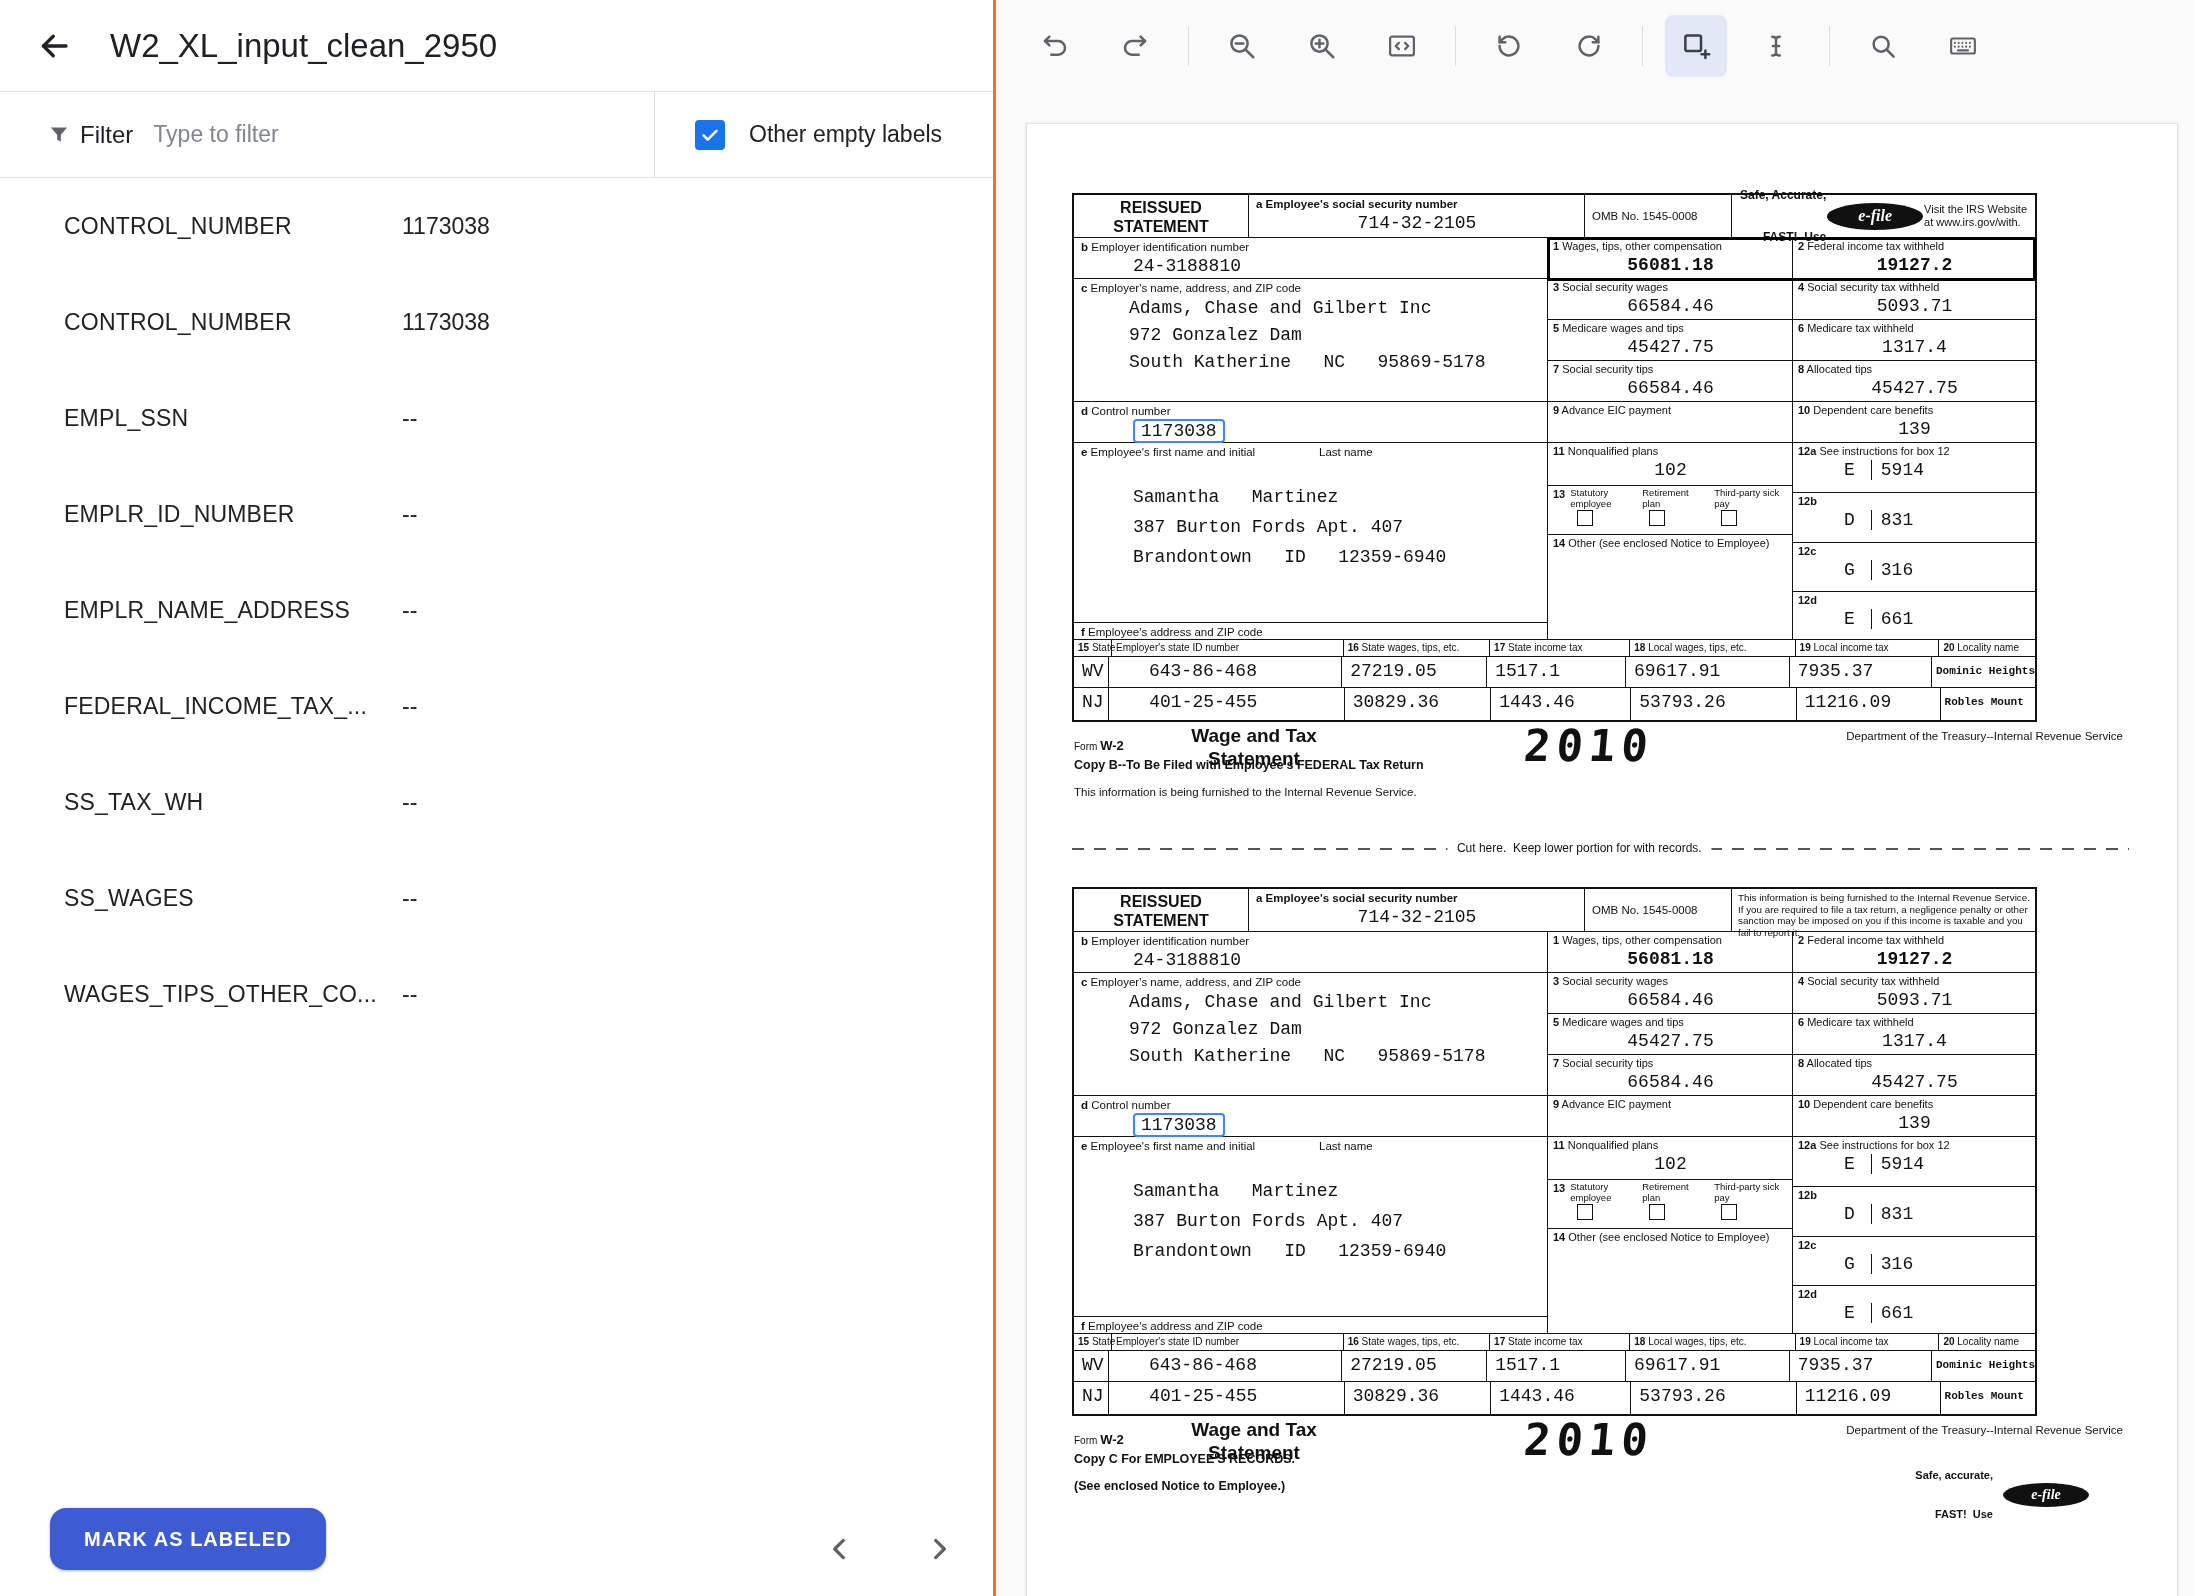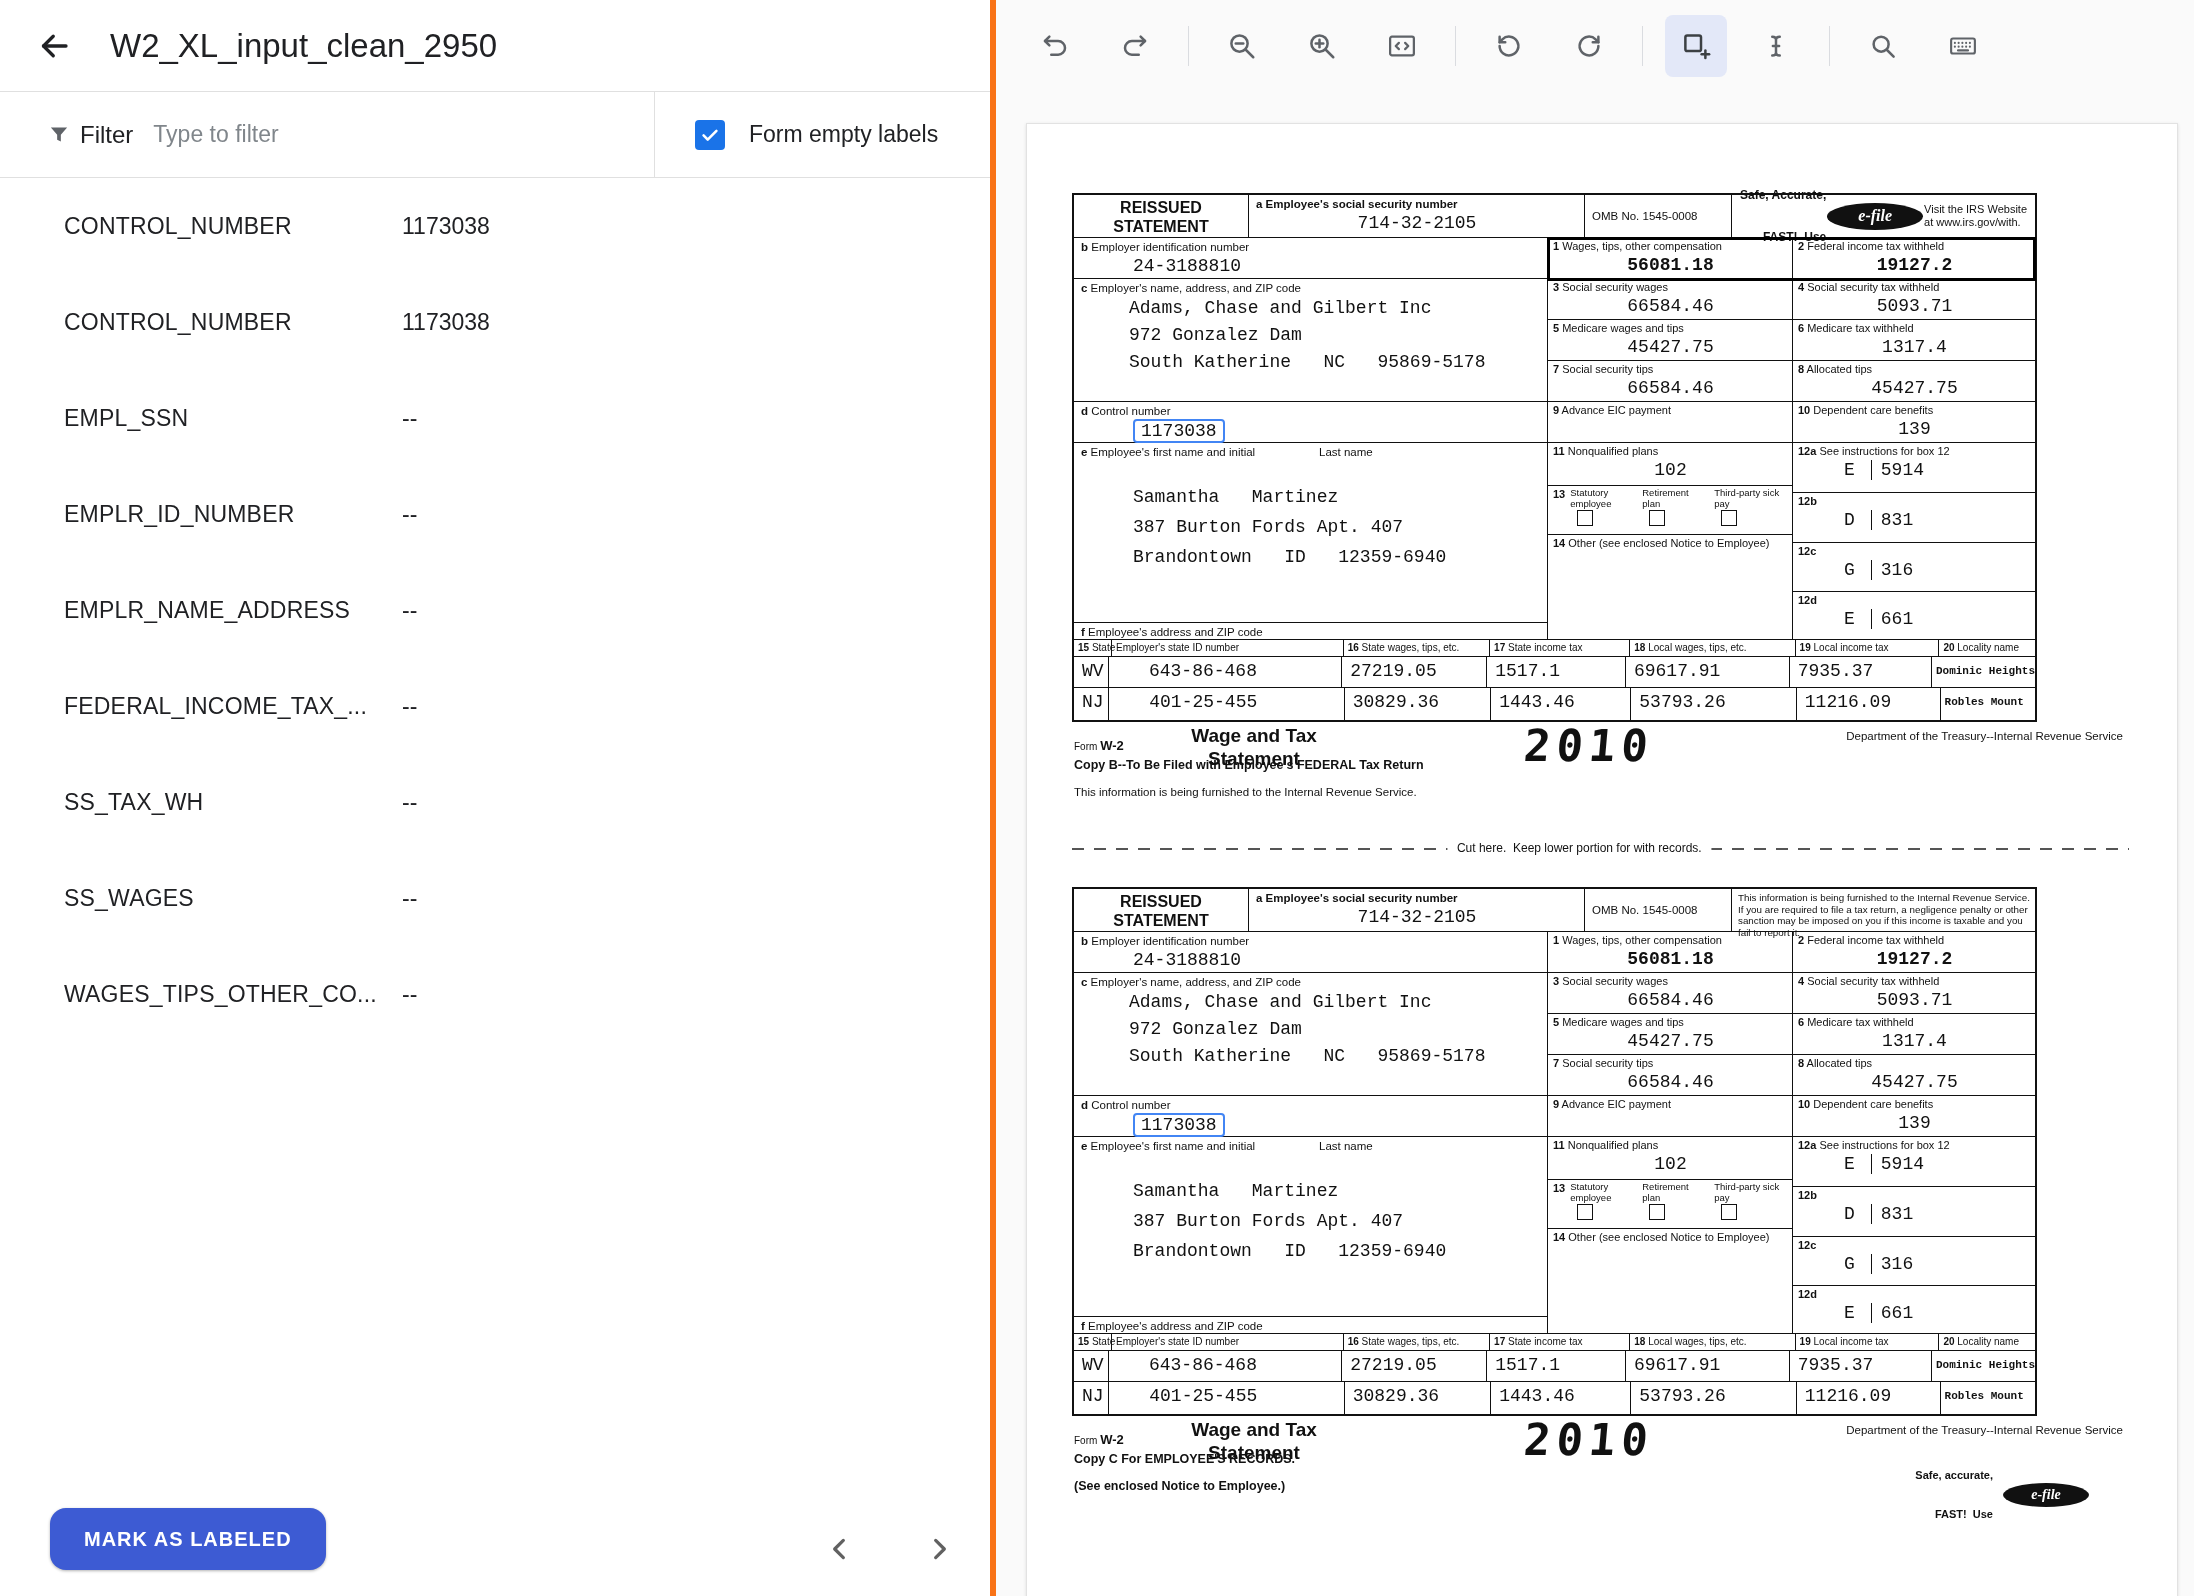--- a/index.html
+++ b/index.html
@@ -1,21 +1,21 @@
 <!DOCTYPE html>
 <html><head>
 <meta charset="utf-8">
 <style>
   *{margin:0;padding:0;box-sizing:border-box}
   html,body{width:2194px;height:1596px;overflow:hidden;background:#fff;
     font-family:"Liberation Sans","DejaVu Sans",sans-serif;color:#202124}
   .app{position:relative;width:2194px;height:1596px;display:flex}
 
   
-  .left-panel{width:996px;height:100%;background:#fff;border-right:6px solid #f97316;position:relative;flex:none}
+  .left-panel{width:996px;height:100%;background:#fff;border-right:3px solid #f97316;position:relative;flex:none}
   .lp-header{height:92px;display:flex;align-items:center;border-bottom:1px solid #e0e0e0;padding-left:30px}
   .back-btn{background:none;border:none;cursor:pointer;width:48px;height:48px;display:flex;align-items:center;justify-content:center}
   .lp-title{font-size:33px;margin-left:32px;color:#202124;white-space:nowrap}
   .filter-row{height:86px;display:flex;align-items:stretch;border-bottom:1px solid #e0e0e0}
   .filter-left{width:654px;display:flex;align-items:center;padding-left:46px}
   .filter-label{font-size:24px;margin-left:8px;color:#202124}
   .filter-input{border:none;outline:none;background:transparent;font-size:23px;margin-left:20px;flex:1;min-width:0;
     font-family:"Liberation Sans","DejaVu Sans",sans-serif;color:#202124}
   .filter-input::placeholder{color:#80868b}
   .v-sep{width:1px;background:#e0e0e0}
@@ -163,21 +163,21 @@
         <span class="filter-label">Filter</span>
         <input class="filter-input" type="text" placeholder="Type to filter" style="">
       </div>
       <div class="v-sep"></div>
       <div class="empty-toggle">
         <span class="checkbox">
           <svg width="22" height="22" viewBox="0 0 24 24">
               <path d="M5 12.5l4.5 4.5L19 7.5" stroke="#fff" stroke-width="2.8" fill="none" stroke-linecap="round" stroke-linejoin="round"></path>
             </svg>
         </span>
-        <span class="toggle-label">Form empty labels</span>
+        <span class="toggle-label">Other empty labels</span>
       </div>
     </div>
 
     <div class="field-list" id="fieldList">
   <div class="field-row">
     <div class="fr-label">CONTROL_NUMBER</div>
     <div class="fr-value">1173038</div>
   </div>
 
   <div class="field-row">

